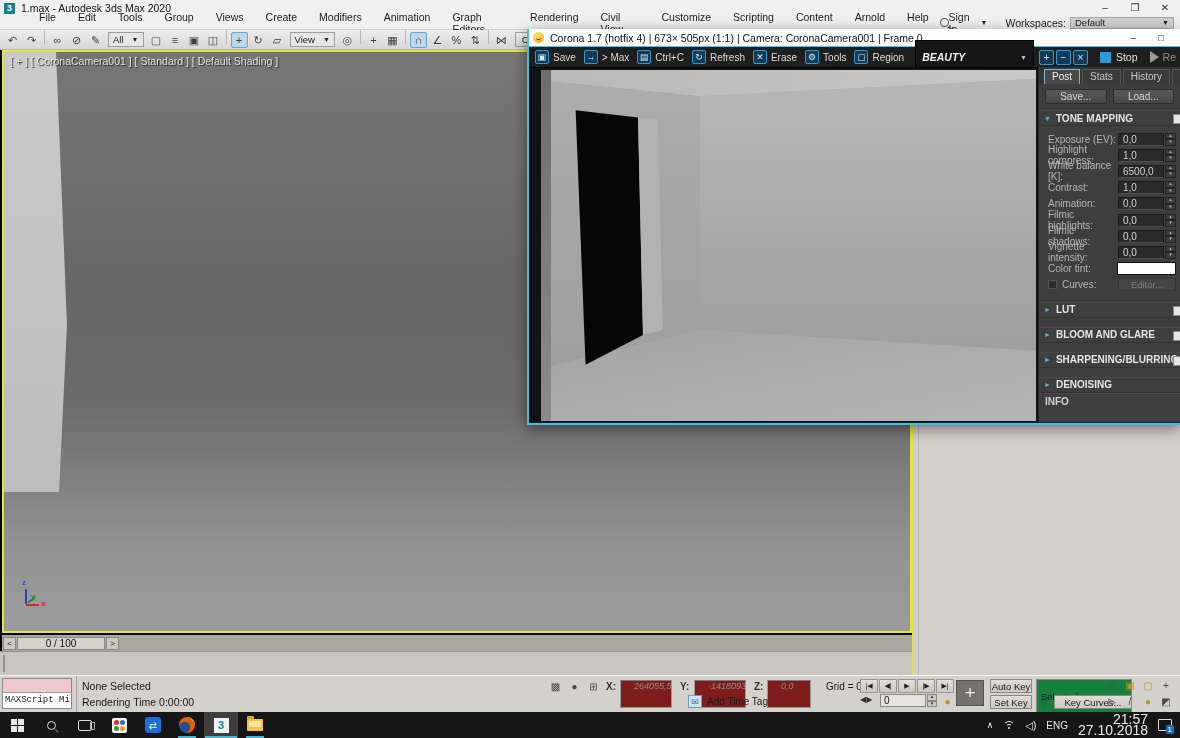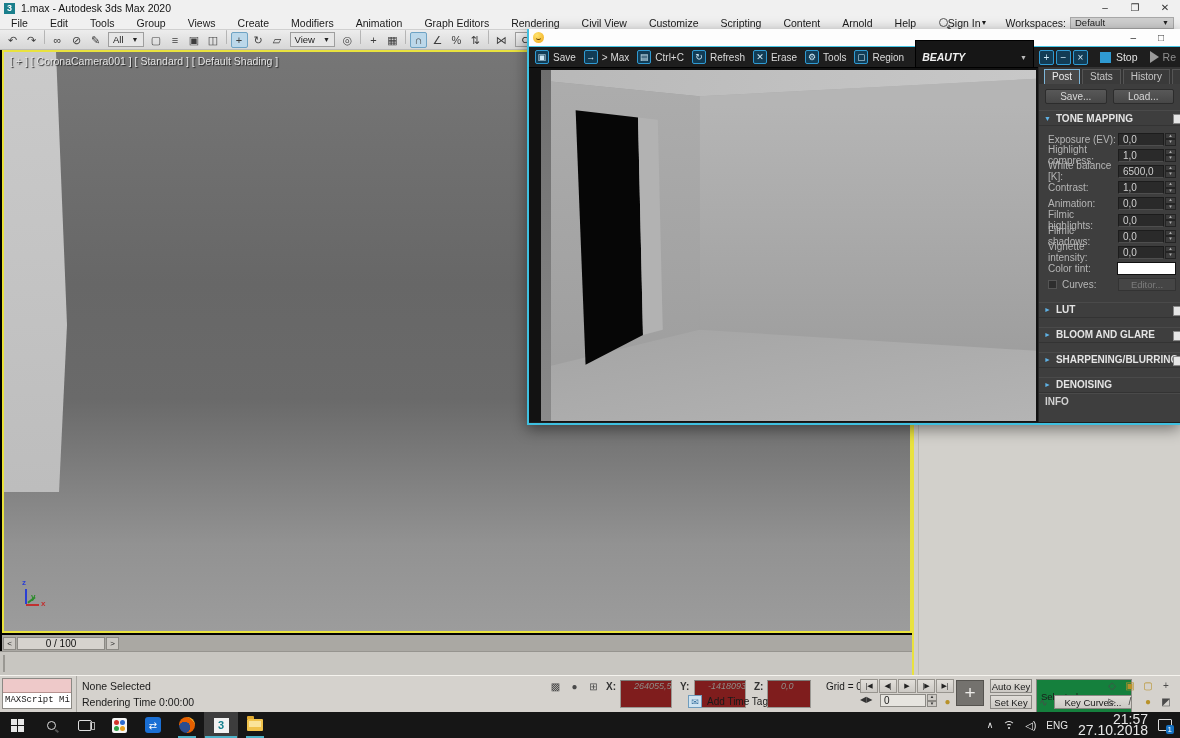--- a/index.html
+++ b/index.html
@@ -7,21 +7,21 @@
     font-family:"Liberation Sans", sans-serif; }
   .abs { position:absolute; }
   
   #titlebar { position:absolute; left:0; top:0; width:1180px; height:16px; background:#f0f0f0;
     display:flex; align-items:center; font-size:10.5px; color:#111; }
   .max-logo { width:11px; height:11px; background:#1a7f8c; color:#fff; font-size:9px; font-weight:bold;
     display:flex; align-items:center; justify-content:center; margin:0 6px 0 4px; }
   #win-controls { margin-left:auto; display:flex; height:16px; }
   #win-controls span { width:30px; text-align:center; font-size:10px; color:#333; line-height:16px; }
   #menubar { position:absolute; left:0; top:16px; width:1180px; height:14px; background:#f0f0f0;
-    border-bottom:1px solid #d0d0d0; display:flex; align-items:center; font-size:10.5px; color:#1a1a1a; }
+    border-bottom:1px solid #d0d0d0; display:flex; align-items:center; font-size:10.5px; color:#1a1a1a;padding-left:28px; }
   #menu-items { display:flex; }
   #menu-items span { padding:0 11px; cursor:default; }
   .mag { width:9px; height:9px; border:1.4px solid #555; border-radius:50%; position:relative; display:inline-block; }
   .mag::after { content:""; position:absolute; width:4px; height:1.5px; background:#555; transform:rotate(40deg);
     left:7px; top:8px; }
   #signin { margin-left:auto; display:flex; align-items:center; }
   #workspaces { display:flex; align-items:center; gap:4px; margin:0 6px 0 18px; }
   .ws-dd { width:104px; height:12px; background:#cfcfcf; border:1px solid #a8a8a8; font-size:9.5px;
     display:flex; align-items:center; padding:0 4px; color:#222; }
   .ws-dd .caret { margin-left:auto; font-size:7px; }
@@ -411,20 +411,21 @@
     </span>
     <span class="notif">
         <b>1</b>
       </span>
   </div>
 </div>
 
 <div id="corona">
   <div id="c-title">
     <span class="c-logo"></span>
+    <span>Corona 1.7 (hotfix 4) | 673× 505px (1:1) | Camera: CoronaCamera001 | Frame 0</span>
     <div id="c-controls">
       <span>–</span>
       <span>□</span>
     </div>
   </div>
   <div id="c-toolbar">
     <span style="display:flex;">
 
         <span class="c-btn">
           <span class="c-ico">▣</span>

